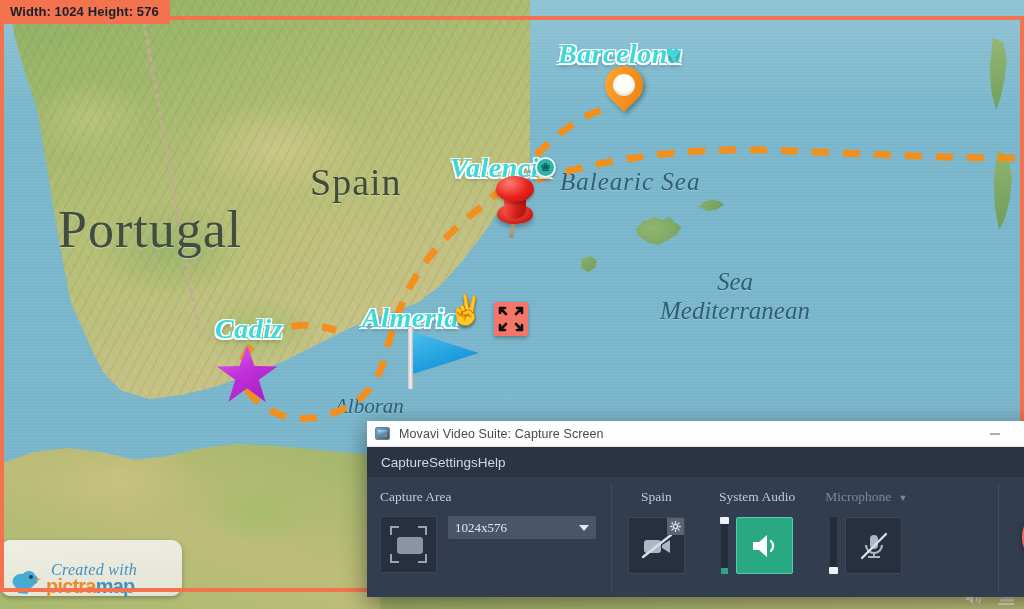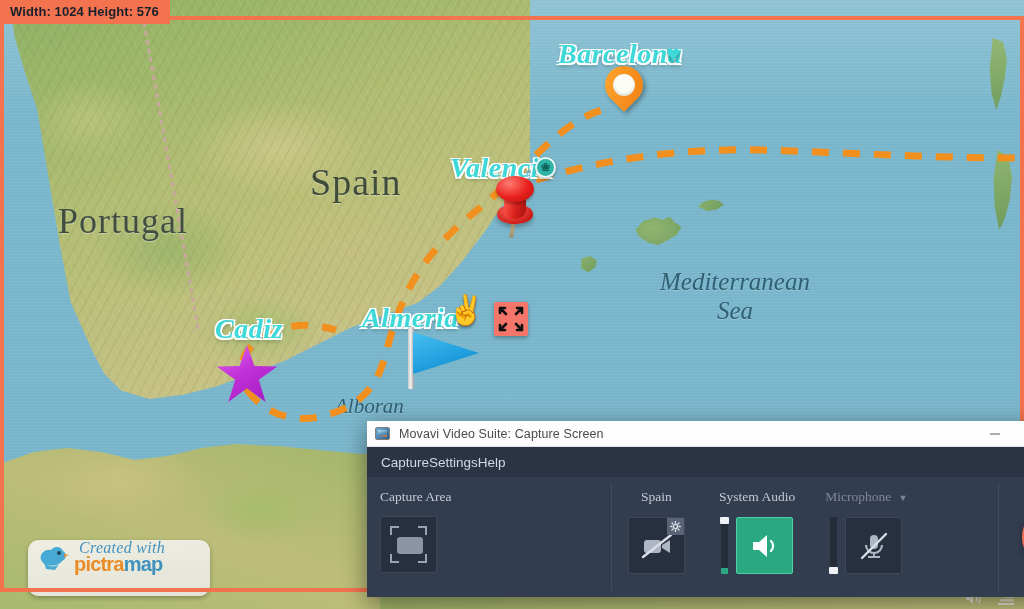--- a/index.html
+++ b/index.html
@@ -117,21 +117,21 @@
     clip-path: polygon(34% 0%, 72% 8%, 86% 34%, 78% 62%, 60% 86%, 40% 100%, 24% 72%, 20% 36%);
   }
 
   
   .geo-label {
     position: absolute; color: #3c4a3c;
     font-family: "Liberation Serif", serif;
     letter-spacing: 1px; white-space: nowrap;
     text-shadow: 0 1px 1px rgba(255,255,255,.35);
   }
-  #lbl-portugal { left: 58px; top: 200px; font-size: 36px; color: #414d41; }
+  #lbl-portugal { left: 58px; top: 200px; font-size: 52px; color: #414d41; }
   #lbl-spain    { left: 310px; top: 160px; font-size: 38px; color: #3f4b3b; }
   .sea-label {
     position: absolute; color: #2f5f72;
     font-family: "Liberation Serif", serif; font-style: italic;
     white-space: nowrap; text-shadow: 0 1px 0 rgba(255,255,255,.22);
   }
   #lbl-balearic { left: 560px; top: 168px; font-size: 25px; letter-spacing: 1px; }
   #lbl-medit    { left: 660px; top: 268px; font-size: 25px; text-align: center; line-height: 1.15; }
   #lbl-alboran  { left: 335px; top: 394px; font-size: 21px; }
 
@@ -259,26 +259,26 @@
     position: absolute; left: 0; top: 0; z-index: 45;
     background: #f4734f; color: #17202c;
     font-size: 13px; font-weight: bold;
     padding: 4px 11px 5px 10px;
     font-family: "Liberation Sans", sans-serif;
     letter-spacing: .1px;
   }
 
   
   #pictramap {
-    position: absolute; left: 28px; top: 540px; z-index: 30;
+    position: absolute; left: 0; top: 540px; z-index: 30;
     width: 182px; height: 56px;
     background: linear-gradient(175deg, #f3f2ec 0%, #e8e7df 100%);
     border-radius: 11px;
     box-shadow: 0 2px 5px rgba(0,0,0,.3);
-    display: flex; align-items: flex-start; padding: 0 7px;
+    display: flex; align-items: flex-end; padding: 0 7px;
     opacity: .93;
   }
   #pm-bird { width: 36px; height: 32px; flex: 0 0 auto; position: relative; }
   #pm-text { margin-left: 3px; line-height: 1; }
   #pm-created {
     font-family: "Liberation Serif", serif; font-style: italic;
     font-size: 16px; color: #3a8fc4; margin-left: 5px; letter-spacing: .3px;
   }
   #pm-logo { font-size: 20px; font-weight: bold; letter-spacing: -.8px; margin-top: -2px; }
   #pm-pictra { color: #ef8a22; }
@@ -424,23 +424,24 @@
     <div class="landmass" id="africa"></div>
     <div class="landmass" id="africa2"></div>
     <div class="island" id="mallorca"></div>
     <div class="island" id="menorca"></div>
     <div class="island" id="ibiza"></div>
     <div class="island" id="corsica"></div>
     <div class="island" id="sardinia"></div>
 
     <div class="geo-label" id="lbl-portugal">Portugal</div>
     <div class="geo-label" id="lbl-spain">Spain</div>
+    <div class="sea-label" id="lbl-balearic">Balearic Sea</div>
     <div class="sea-label" id="lbl-medit">
+      <div>Sea</div>
       <div>Mediterranean</div>
-      <div>Sea</div>
     </div>
     <div class="sea-label" id="lbl-alboran">Alboran</div>
 
     <svg id="route" width="1024" height="609" viewBox="0 0 1024 609">
       <path class="route-path" d="M 247,390 C 268,418 300,424 330,414 C 362,404 376,386 384,360
                C 392,330 400,300 420,270 C 448,228 478,212 500,190
                C 520,170 540,150 562,132 C 580,118 596,110 612,108"></path>
       <path class="route-path" d="M 247,390 C 232,370 246,344 268,334 C 292,322 316,324 336,330"></path>
       <path class="route-path" d="M 536,180 C 600,160 680,148 760,150 C 840,152 920,158 1024,158"></path>
     </svg>
@@ -556,20 +557,24 @@
           <div id="area-preview">
             <div class="brackets">
               <i></i>
                 <i></i>
                 <i></i>
                 <i></i>
             </div>
             <div class="inner-rect"></div>
           </div>
           <div id="fields">
+            <div id="preset-select">
+              <span>1024x576</span>
+              <span class="caret"></span>
+            </div>
           </div>
         </div>
       </div>
 
       <div class="divider"></div>
 
       <div class="panel" id="panel-devices">
 
         <div class="device" style="margin-right:34px">
           <div class="device-label">Spain</div>

